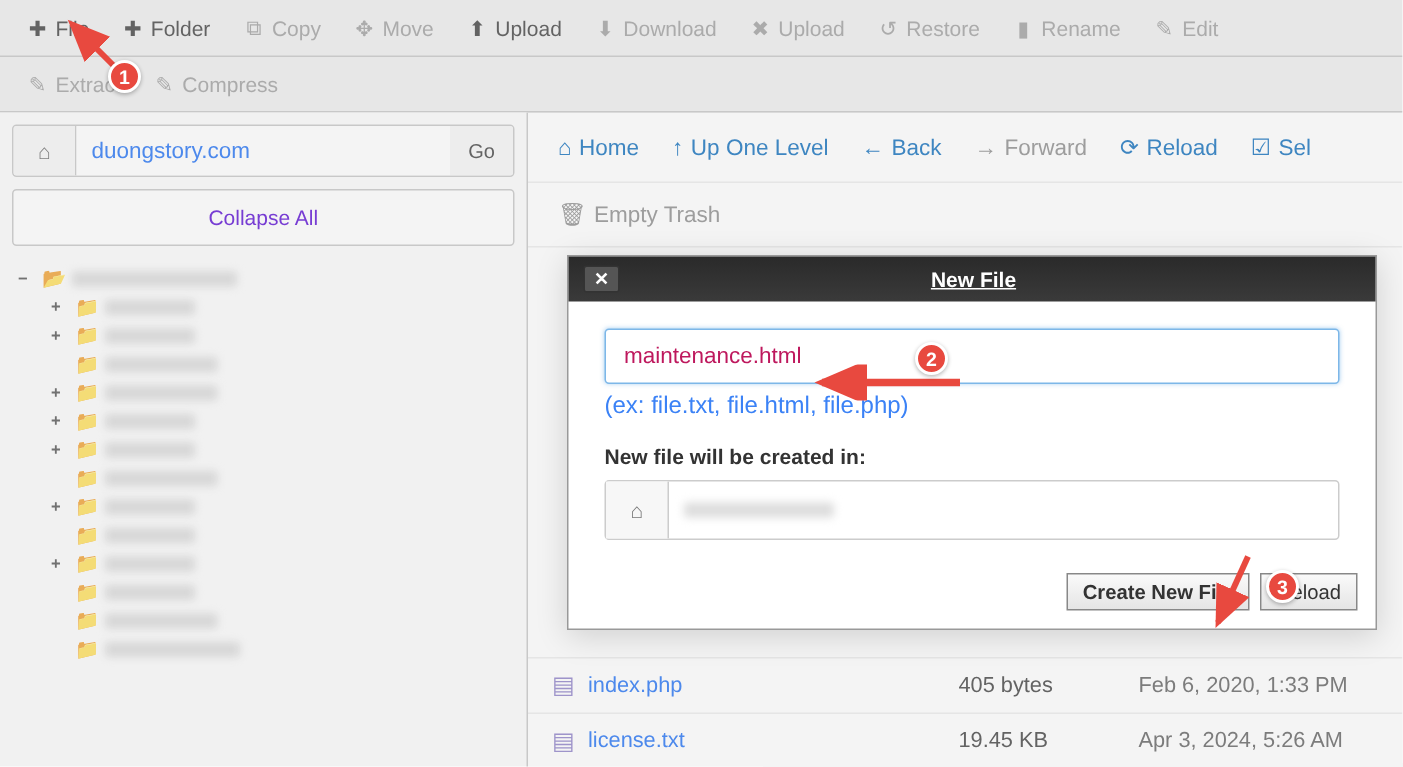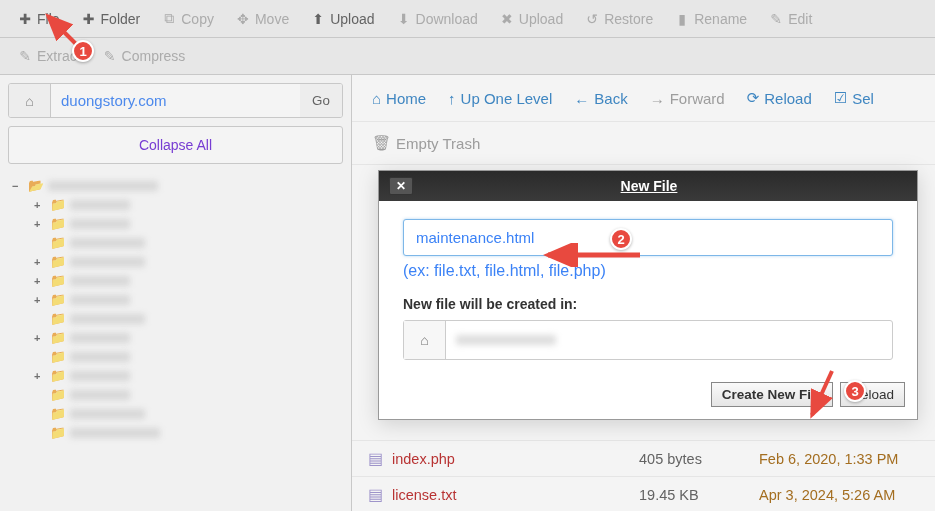--- a/index.html
+++ b/index.html
@@ -42,32 +42,32 @@
 .r-toolbar { display: flex; gap: 6px; padding: 10px 12px; border-bottom: 1px solid #eee; }
 .r-toolbar .rb { border: none; background: none; color: #2a7ec4; font-size: 15px; padding: 4px 8px; display: inline-flex; align-items: center; gap: 5px; cursor: pointer; }
 .r-toolbar .rb.dim { color: #999; }
 .r-toolbar2 { display: flex; padding: 8px 12px; border-bottom: 1px solid #eee; }
 .r-toolbar2 .rb { border: none; background: none; color: #999; font-size: 15px; padding: 4px 8px; display: inline-flex; align-items: center; gap: 5px; cursor: pointer; }
 
 
 .files { position: absolute; bottom: 0; left: 0; right: 0; }
 .frow { display: flex; align-items: center; padding: 8px 16px; border-top: 1px solid #eee; font-size: 14.5px; }
 .frow .fi { color: #9b8fce; font-size: 16px; width: 24px; }
-.frow .fn { flex: 1; color: #b91c1c; }
+.frow .fn { flex: 1; color: #3b82f6; }
 .frow .fs { width: 120px; color: #555; }
-.frow .fd { width: 160px; color: #a16207; }
+.frow .fd { width: 160px; color: #737373; }
 
 
 .modal { position: absolute; top: 170px; left: 378px; width: 540px; background: #fff; border: 1px solid #999; box-shadow: 0 4px 20px rgba(0,0,0,.15); }
 .modal-title { background: linear-gradient(#2a2a2a, #3a3a3a); color: #fff; font-weight: bold; padding: 6px 10px; display: flex; align-items: center; font-size: 14px; }
 .modal-title .close { width: 24px; height: 18px; background: #555; border: 1px solid #333; color: #fff; font-size: 12px; display: flex; align-items: center; justify-content: center; cursor: pointer; margin-right: 8px; border-radius: 2px; }
 .modal-title span.t { flex: 1; text-align: center; padding-right: 30px; text-decoration: underline; }
 .modal-body { padding: 18px 24px 14px; }
 .modal-body label { font-weight: bold; color: #333; font-size: 14px; display: block; margin-bottom: 8px; }
-.modal-body input.field { width: 100%; border: 1px solid #7db7e8; border-radius: 3px; padding: 9px 12px; font-size: 15px; color: #3b82f6; outline: none; box-shadow: 0 0 3px rgba(100,170,230,.5); }
+.modal-body input.field { width: 100%; border: 1px solid #7db7e8; border-radius: 3px; padding: 9px 12px; font-size: 15px; color: #be185d; outline: none; box-shadow: 0 0 3px rgba(100,170,230,.5); }
 .modal-body .hint { color: #3b82f6; font-size: 16px; margin-top: 6px; }
 .modal-body .path-box { display: flex; border: 1px solid #ccc; border-radius: 3px; margin-top: 8px; background: #fff; align-items: center; }
 .modal-body .path-box .home { width: 42px; height: 38px; display: flex; align-items: center; justify-content: center; border-right: 1px solid #ccc; background: #f7f7f7; color: #777; }
 .modal-body .path-box .blur { margin-left: 10px; width: 100px; }
 .modal-foot { padding: 8px 12px 12px; text-align: right; }
 .modal-foot button { border: 1px solid #888; background: linear-gradient(#fafafa,#e5e5e5); padding: 4px 10px; font-size: 13.5px; font-weight: bold; color: #333; cursor: pointer; margin-left: 3px; }
 .modal-foot button.cancel { font-weight: normal; }
 
 
 .arrow1 { position: absolute; top: 12px; left: 40px; pointer-events: none; }

